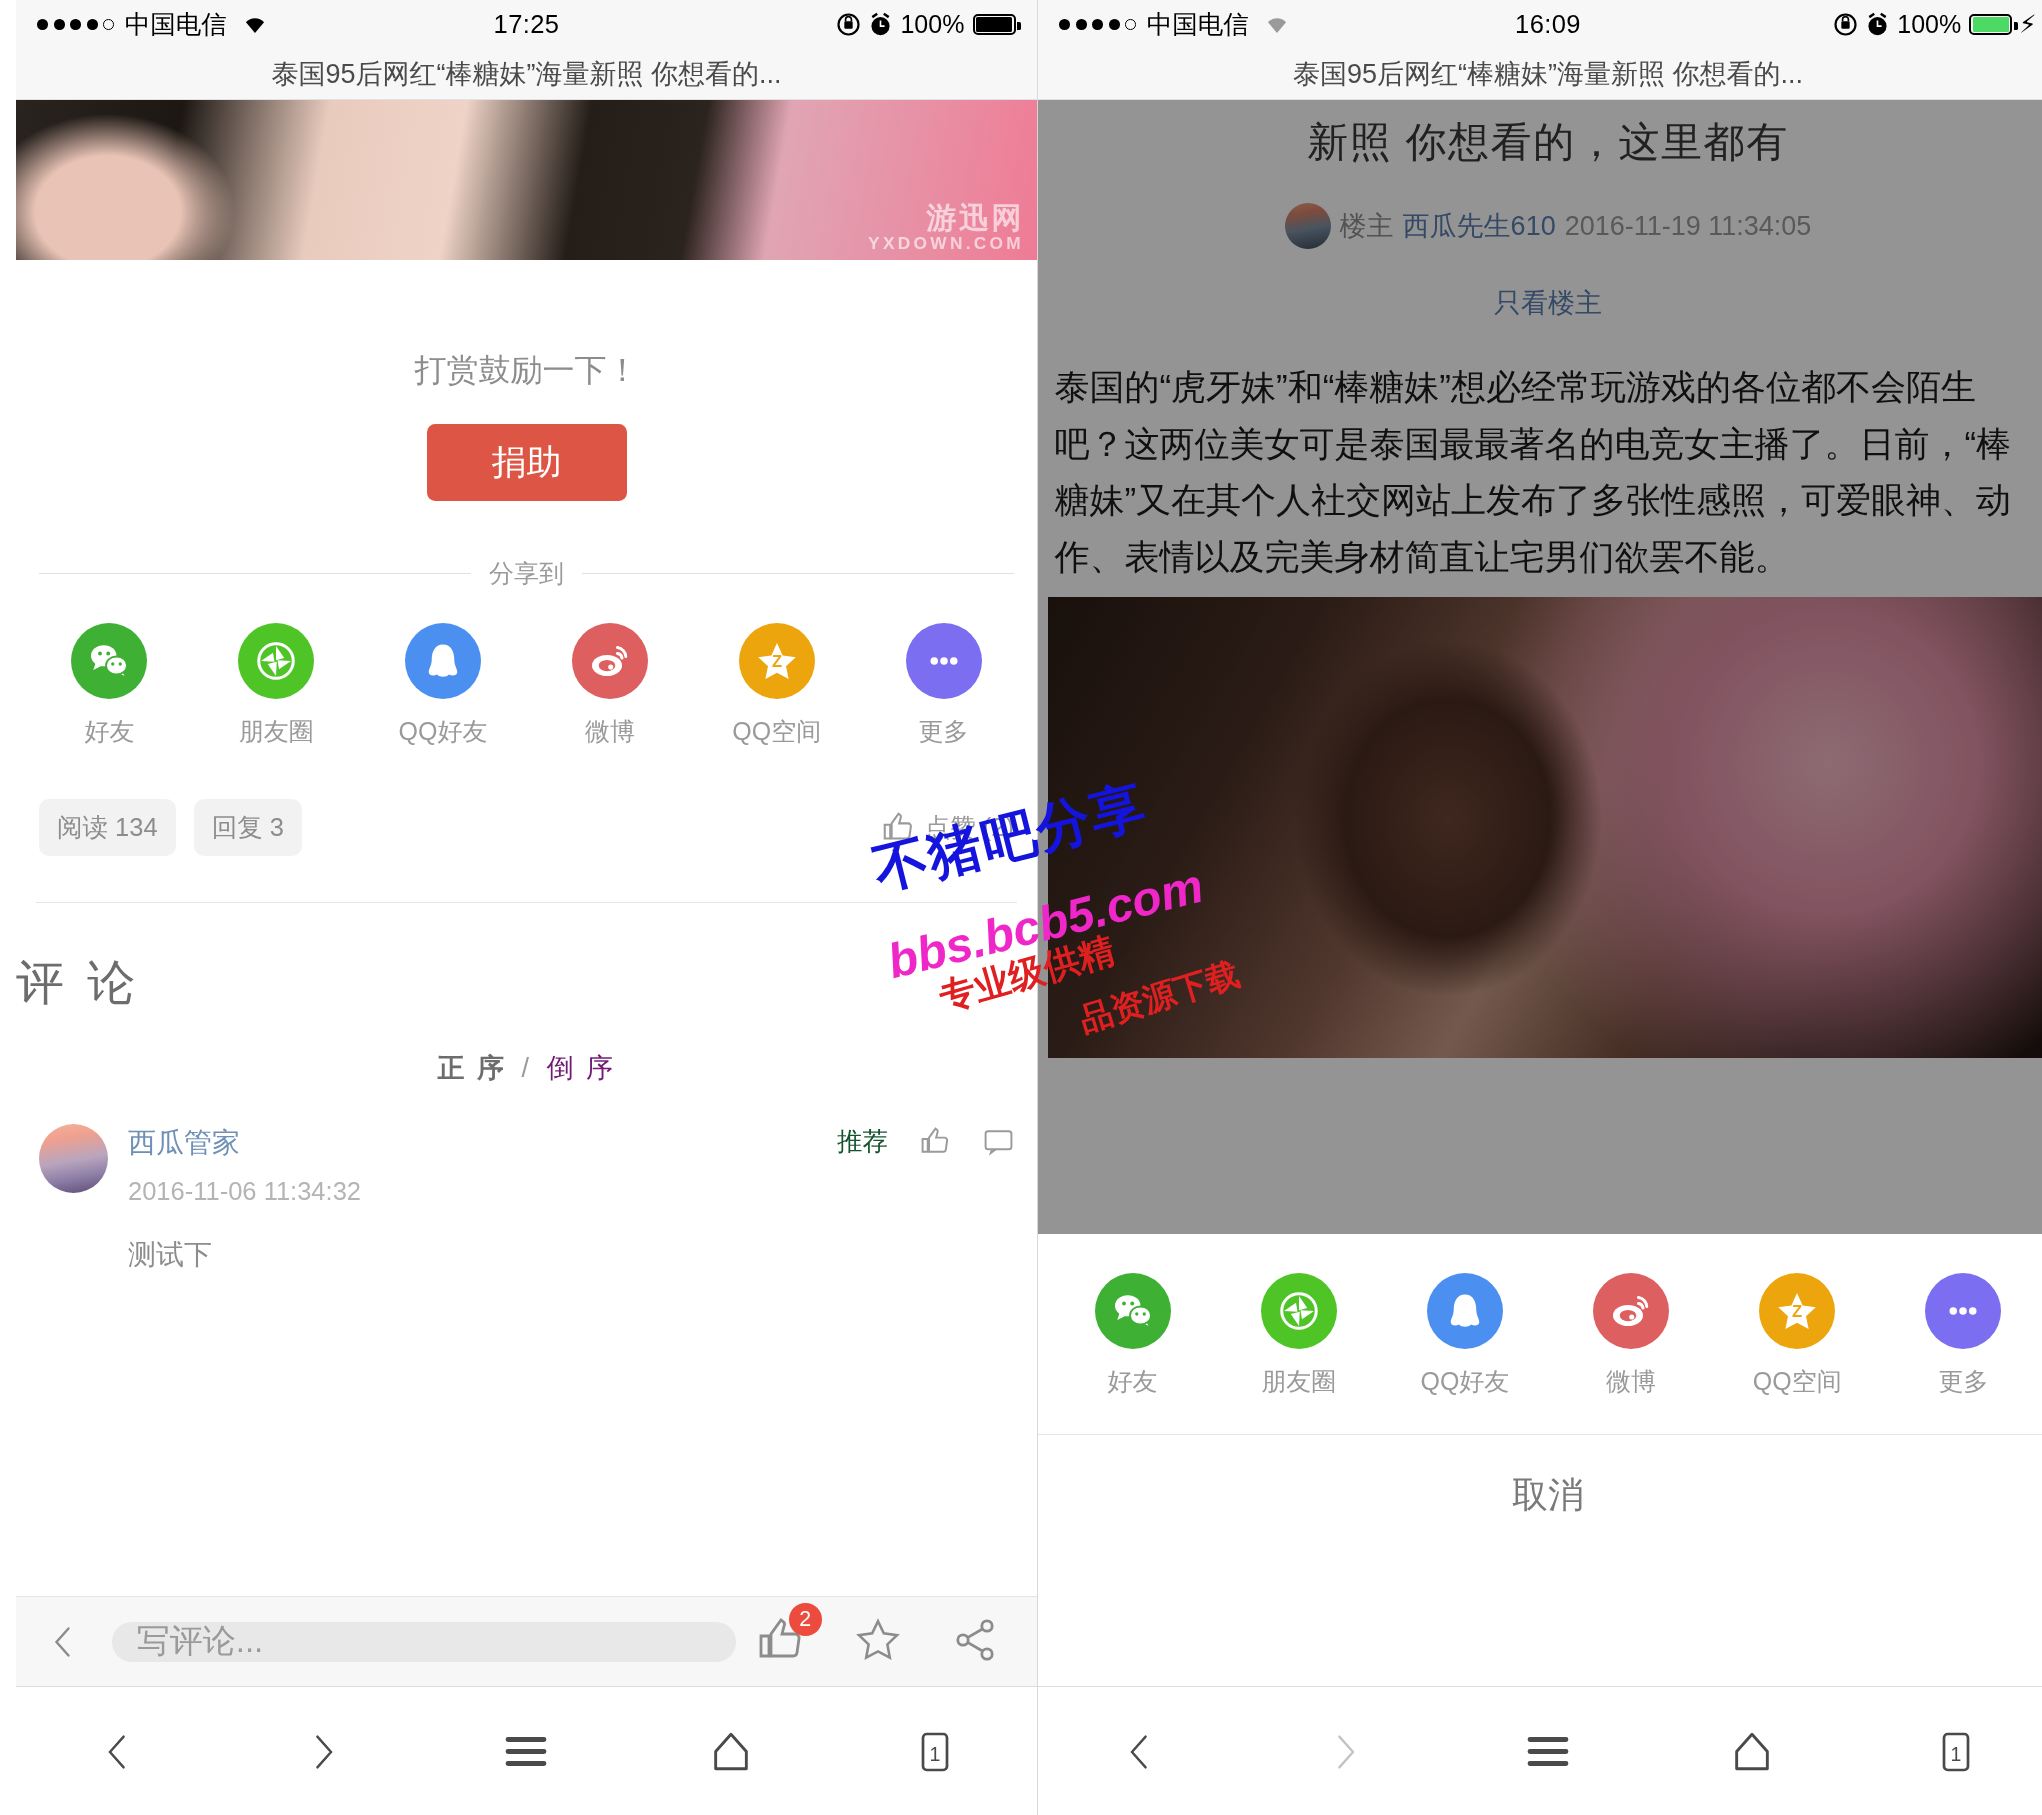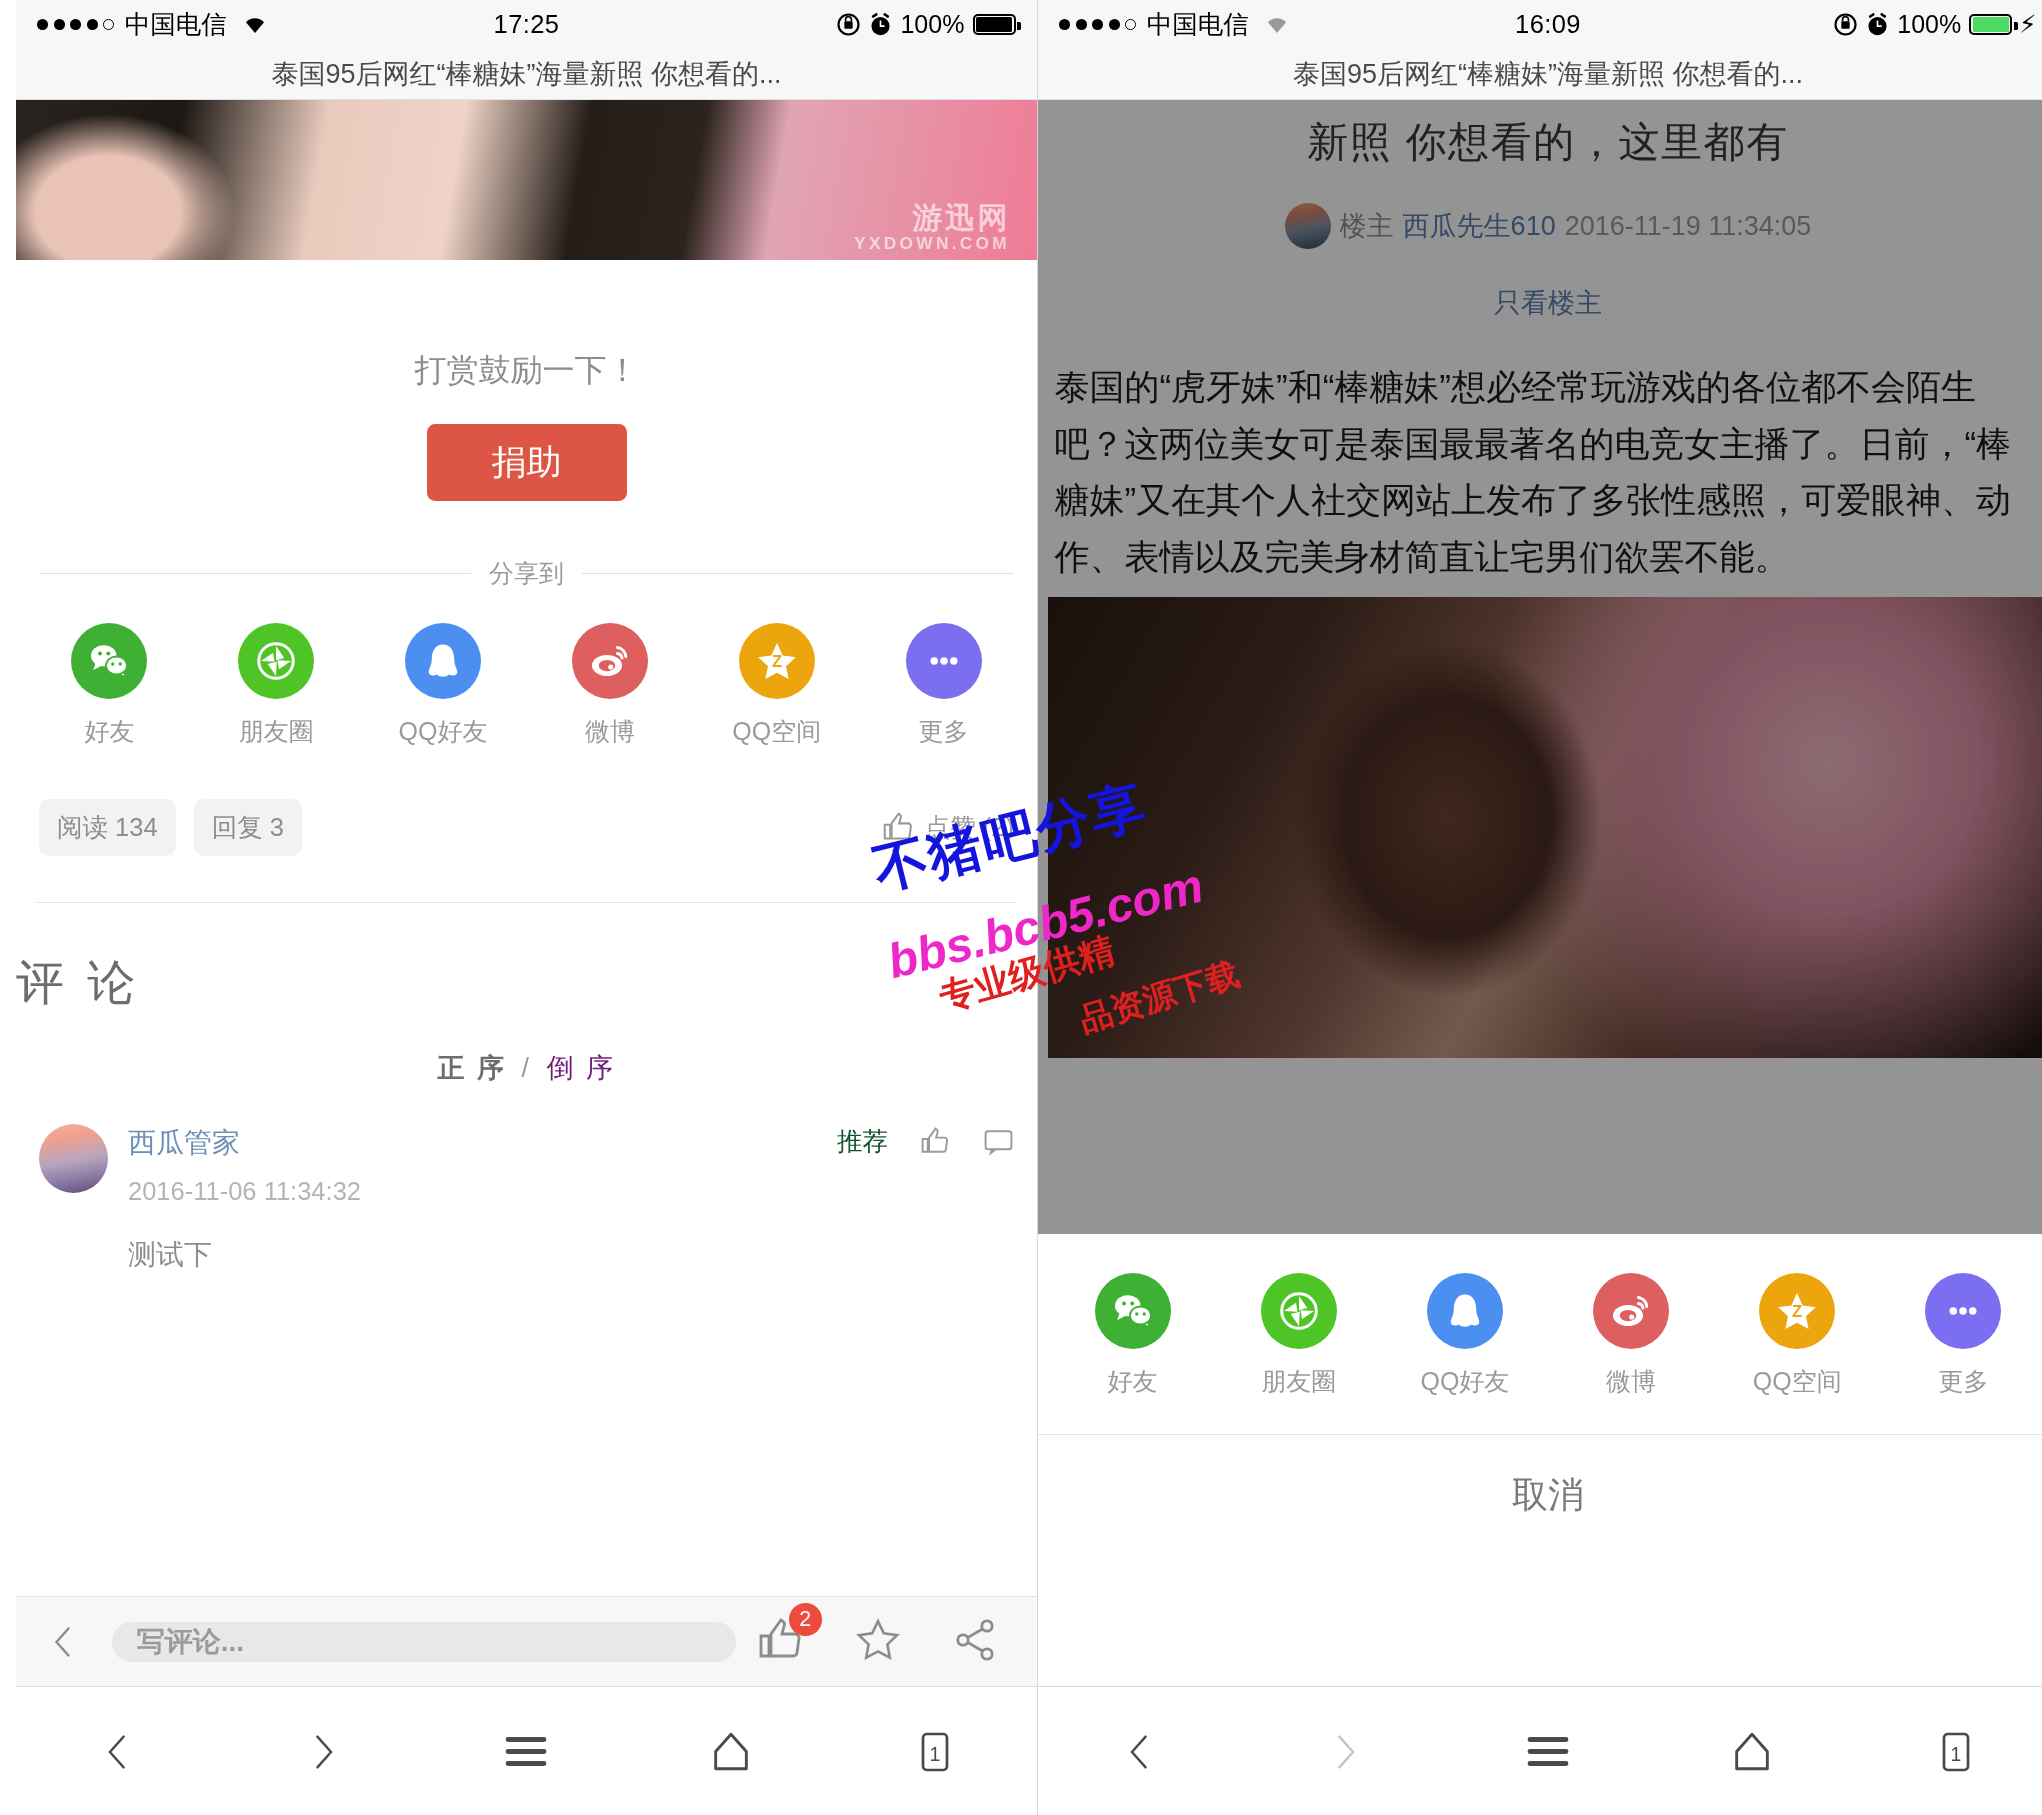--- a/index.html
+++ b/index.html
@@ -51,21 +51,21 @@
 
   
   .photo-strip {
     height: 160px; width: 100%;
     background:
       radial-gradient(ellipse 181px 140px at 9% 70%, #e9c4b6 0%, #e9c4b6 40%, rgba(233,196,182,0) 70%),
       linear-gradient(100deg,#2a2420 0%,#1c1713 16%,#e8cbbd 30%,#efd3c6 43%,#241d18 55%,#2b231d 66%,#e0a5b4 74%,#ef7b95 100%);
     position:relative; overflow:hidden;
   }
   .photo-strip .wm {
-    position:absolute; right:27px; bottom:8.2px; text-align:right;
+    position:absolute; right:13px; bottom:8.2px; text-align:right;
     color:rgba(255,255,255,0.62); font-size:30px; line-height:1.05;
     font-weight:bold; letter-spacing:2.5px;
   }
   .photo-strip .wm .sub { font-size:17.3px; letter-spacing:3.3px; }
 
   .reward-wrap { text-align:center; padding-top:89px; }
   .reward-title { font-size:32px; color:#8c8c8c; }
   .donate-btn {
     margin: 31px auto 0; width: 200px; height: 77px; border-radius:8.2px;
     background:#dd5544; color:#fff; font-size:35px;
@@ -128,23 +128,22 @@
   }
 
   .bottombar {
     position:absolute; left:0; right:0; bottom:130px; height:90px;
     background:#f7f7f7; border-top:0.8px solid #e4e4e4;
     display:flex; align-items:center; padding: 0 21.4px; gap:21.4px;
   }
   .bb-back { width:53px; display:flex; align-items:center; justify-content:center; cursor:pointer;}
   .bb-input {
     flex:1; height:40px; border-radius:28px; background:#e8e8e8;
-    display:flex; align-items:center; padding: 0 25px; color:#9a9a9a; font-size:28px;
+    display:flex; align-items:center; padding: 0 25px; color:#9a9a9a; font-size:33px;
     max-width:625px;
-    font-weight:bold;
   }
   .bb-icons { margin-left:auto; display:flex; align-items:center; gap:49px; padding-right:16.4px;}
   .bb-ic { position:relative; cursor:pointer; }
   .badge {
     position:absolute; top:-13px; right:-16.4px;
     min-width:33px; height:33px; border-radius:16.4px; background:#ec4b3e;
     color:#fff; font-size:21.4px; display:flex; align-items:center; justify-content:center;
     padding: 0 6.6px;
   }
 

